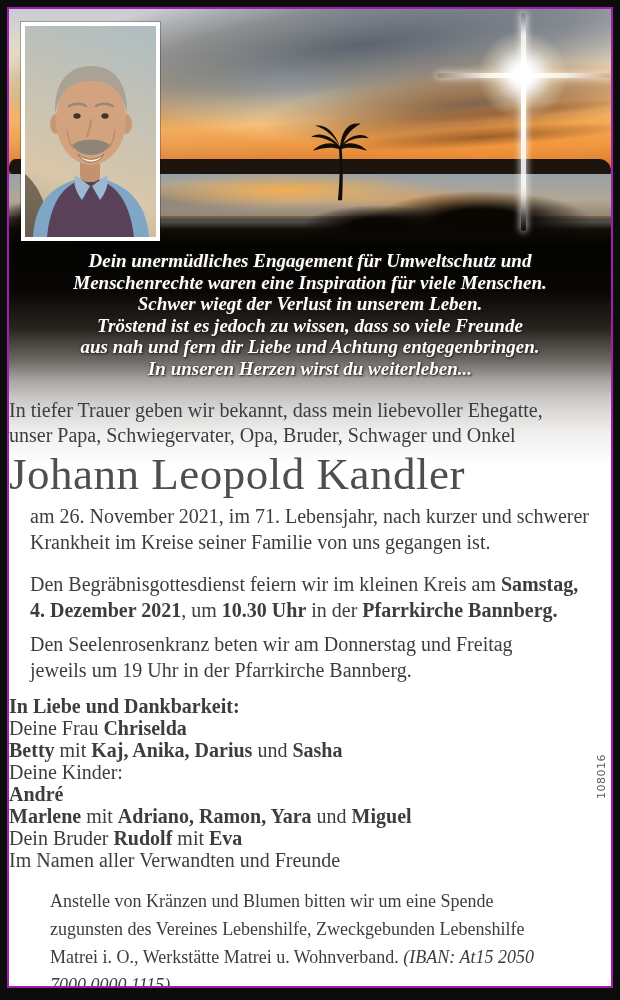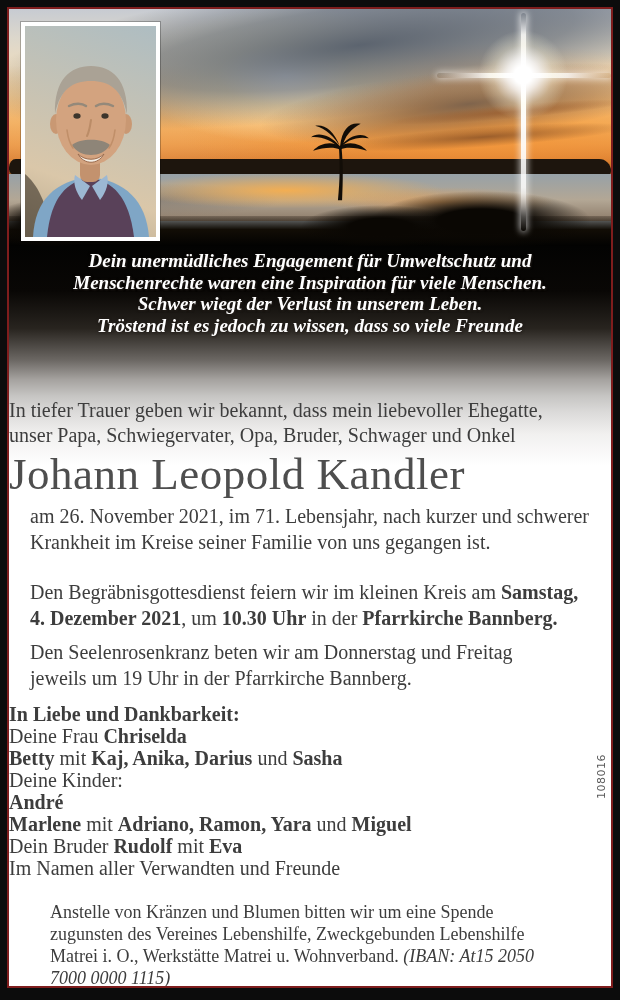--- a/index.html
+++ b/index.html
@@ -3,21 +3,21 @@
 <meta charset="utf-8">
 <style>
   html,body{margin:0;padding:0;background:#e8e8e8;}
   .card{
     position:relative;width:620px;height:1000px;background:#0c0c0c;
     font-family:"Liberation Serif","DejaVu Serif",serif;overflow:hidden;
     margin:0 auto;
   }
   .inner{
     position:absolute;left:7px;top:7px;right:7px;bottom:12px;
-    border:2px solid #7f1d1d;background:#fff;overflow:hidden;
+    border:2px solid #a21caf;background:#fff;overflow:hidden;
   }
   
   .photo-header{position:relative;height:237px;background:#000;overflow:hidden;}
   .sunset{
     position:absolute;inset:0;
     background:
       radial-gradient(ellipse 230px 100px at 46% 28%, rgba(255,255,255,0.95), rgba(255,243,200,0.6) 30%, rgba(255,225,150,0) 68%),
       radial-gradient(ellipse 430px 120px at 78% 50%, rgba(246,150,54,0.8), rgba(246,150,54,0) 70%),
       radial-gradient(ellipse 380px 100px at 15% 52%, rgba(242,166,88,0.6), rgba(242,166,88,0) 70%),
       linear-gradient(180deg,#c7cbd2 0%,#dcd7cc 12%,#ecdcc0 24%,#f2d3a0 36%,#f3ba6e 48%,#ea9a4a 57%,#d87e34 63%,#b5631f 67%,#6d3a13 70%,#5b4a3a 72%,#9aa3a8 72.5%);
@@ -88,24 +88,24 @@
     text-shadow:1px 1px 2px rgba(35,30,25,0.95), 0 0 3px rgba(35,30,25,0.5);
   }
   
   .paper{
     position:relative;height:592px;color:#3d3d3d;
     background:linear-gradient(180deg,#c6c5c3 0px,#dbdad9 16px,#f1f0ef 38px,#ffffff 70px);
   }
   .intro{margin:0 auto;padding-top:2px;font-size:20px;line-height:25px;white-space:pre-line;}
   .name{margin:1px 0 0 0;font-size:45px;line-height:50px;font-weight:normal;color:#4e4e4e;letter-spacing:0.5px;}
   .para{margin:4px auto 0 auto;max-width:560px;font-size:20px;line-height:26px;white-space:pre-line;}
-  .para.rich{white-space:normal;margin-top:24px;}
+  .para.rich{white-space:normal;margin-top:16px;}
   .family{margin-top:12px;}
   .family p{margin:0;font-size:20px;line-height:22px;}
-  .donation{margin:22px auto 0 auto;max-width:520px;font-size:18px;line-height:22px;}
+  .donation{margin:16px auto 0 auto;max-width:520px;font-size:18px;line-height:28px;}
   b{font-weight:bold;}
   i{font-style:italic;}
   .print-id{
     position:absolute;left:calc(100% - 16px);top:790px;
     transform:rotate(-90deg);transform-origin:left top;
     font-family:"DejaVu Sans","Liberation Sans",sans-serif;
     font-size:11px;color:#5a5a5a;letter-spacing:0.5px;white-space:nowrap;
   }
 </style>
 </head>
@@ -166,20 +166,22 @@
           <path d="M90 104 C89 112 87 118 84 122" stroke="#c08f69" stroke-width="1.6" fill="none" stroke-linecap="round"></path>
         </svg>
       </div>
     </div>
 
     <div class="tribute">
       <p>Dein unermüdliches Engagement für Umweltschutz und</p>
       <p>Menschenrechte waren eine Inspiration für viele Menschen.</p>
       <p>Schwer wiegt der Verlust in unserem Leben.</p>
       <p>Tröstend ist es jedoch zu wissen, dass so viele Freunde</p>
+      <p>aus nah und fern dir Liebe und Achtung entgegenbringen.</p>
+      <p>In unseren Herzen wirst du weiterleben...</p>
     </div>
 
     <div class="paper">
       <p class="intro">In tiefer Trauer geben wir bekannt, dass mein liebevoller Ehegatte,
 unser Papa, Schwiegervater, Opa, Bruder, Schwager und Onkel</p>
       <h1 class="name">Johann Leopold Kandler</h1>
       <p class="para">am 26. November 2021, im 71. Lebensjahr, nach kurzer und schwerer
 Krankheit im Kreise seiner Familie von uns gegangen ist.</p>
       <p class="para rich"><span>Den Begräbnisgottesdienst feiern wir im kleinen Kreis am </span><b>Samstag, 4. Dezember 2021</b><span>, um </span><b>10.30 Uhr</b><span> in der </span><b>Pfarrkirche Bannberg.</b></p>
       <p class="para" style="margin-top:8px">Den Seelenrosenkranz beten wir am Donnerstag und Freitag

